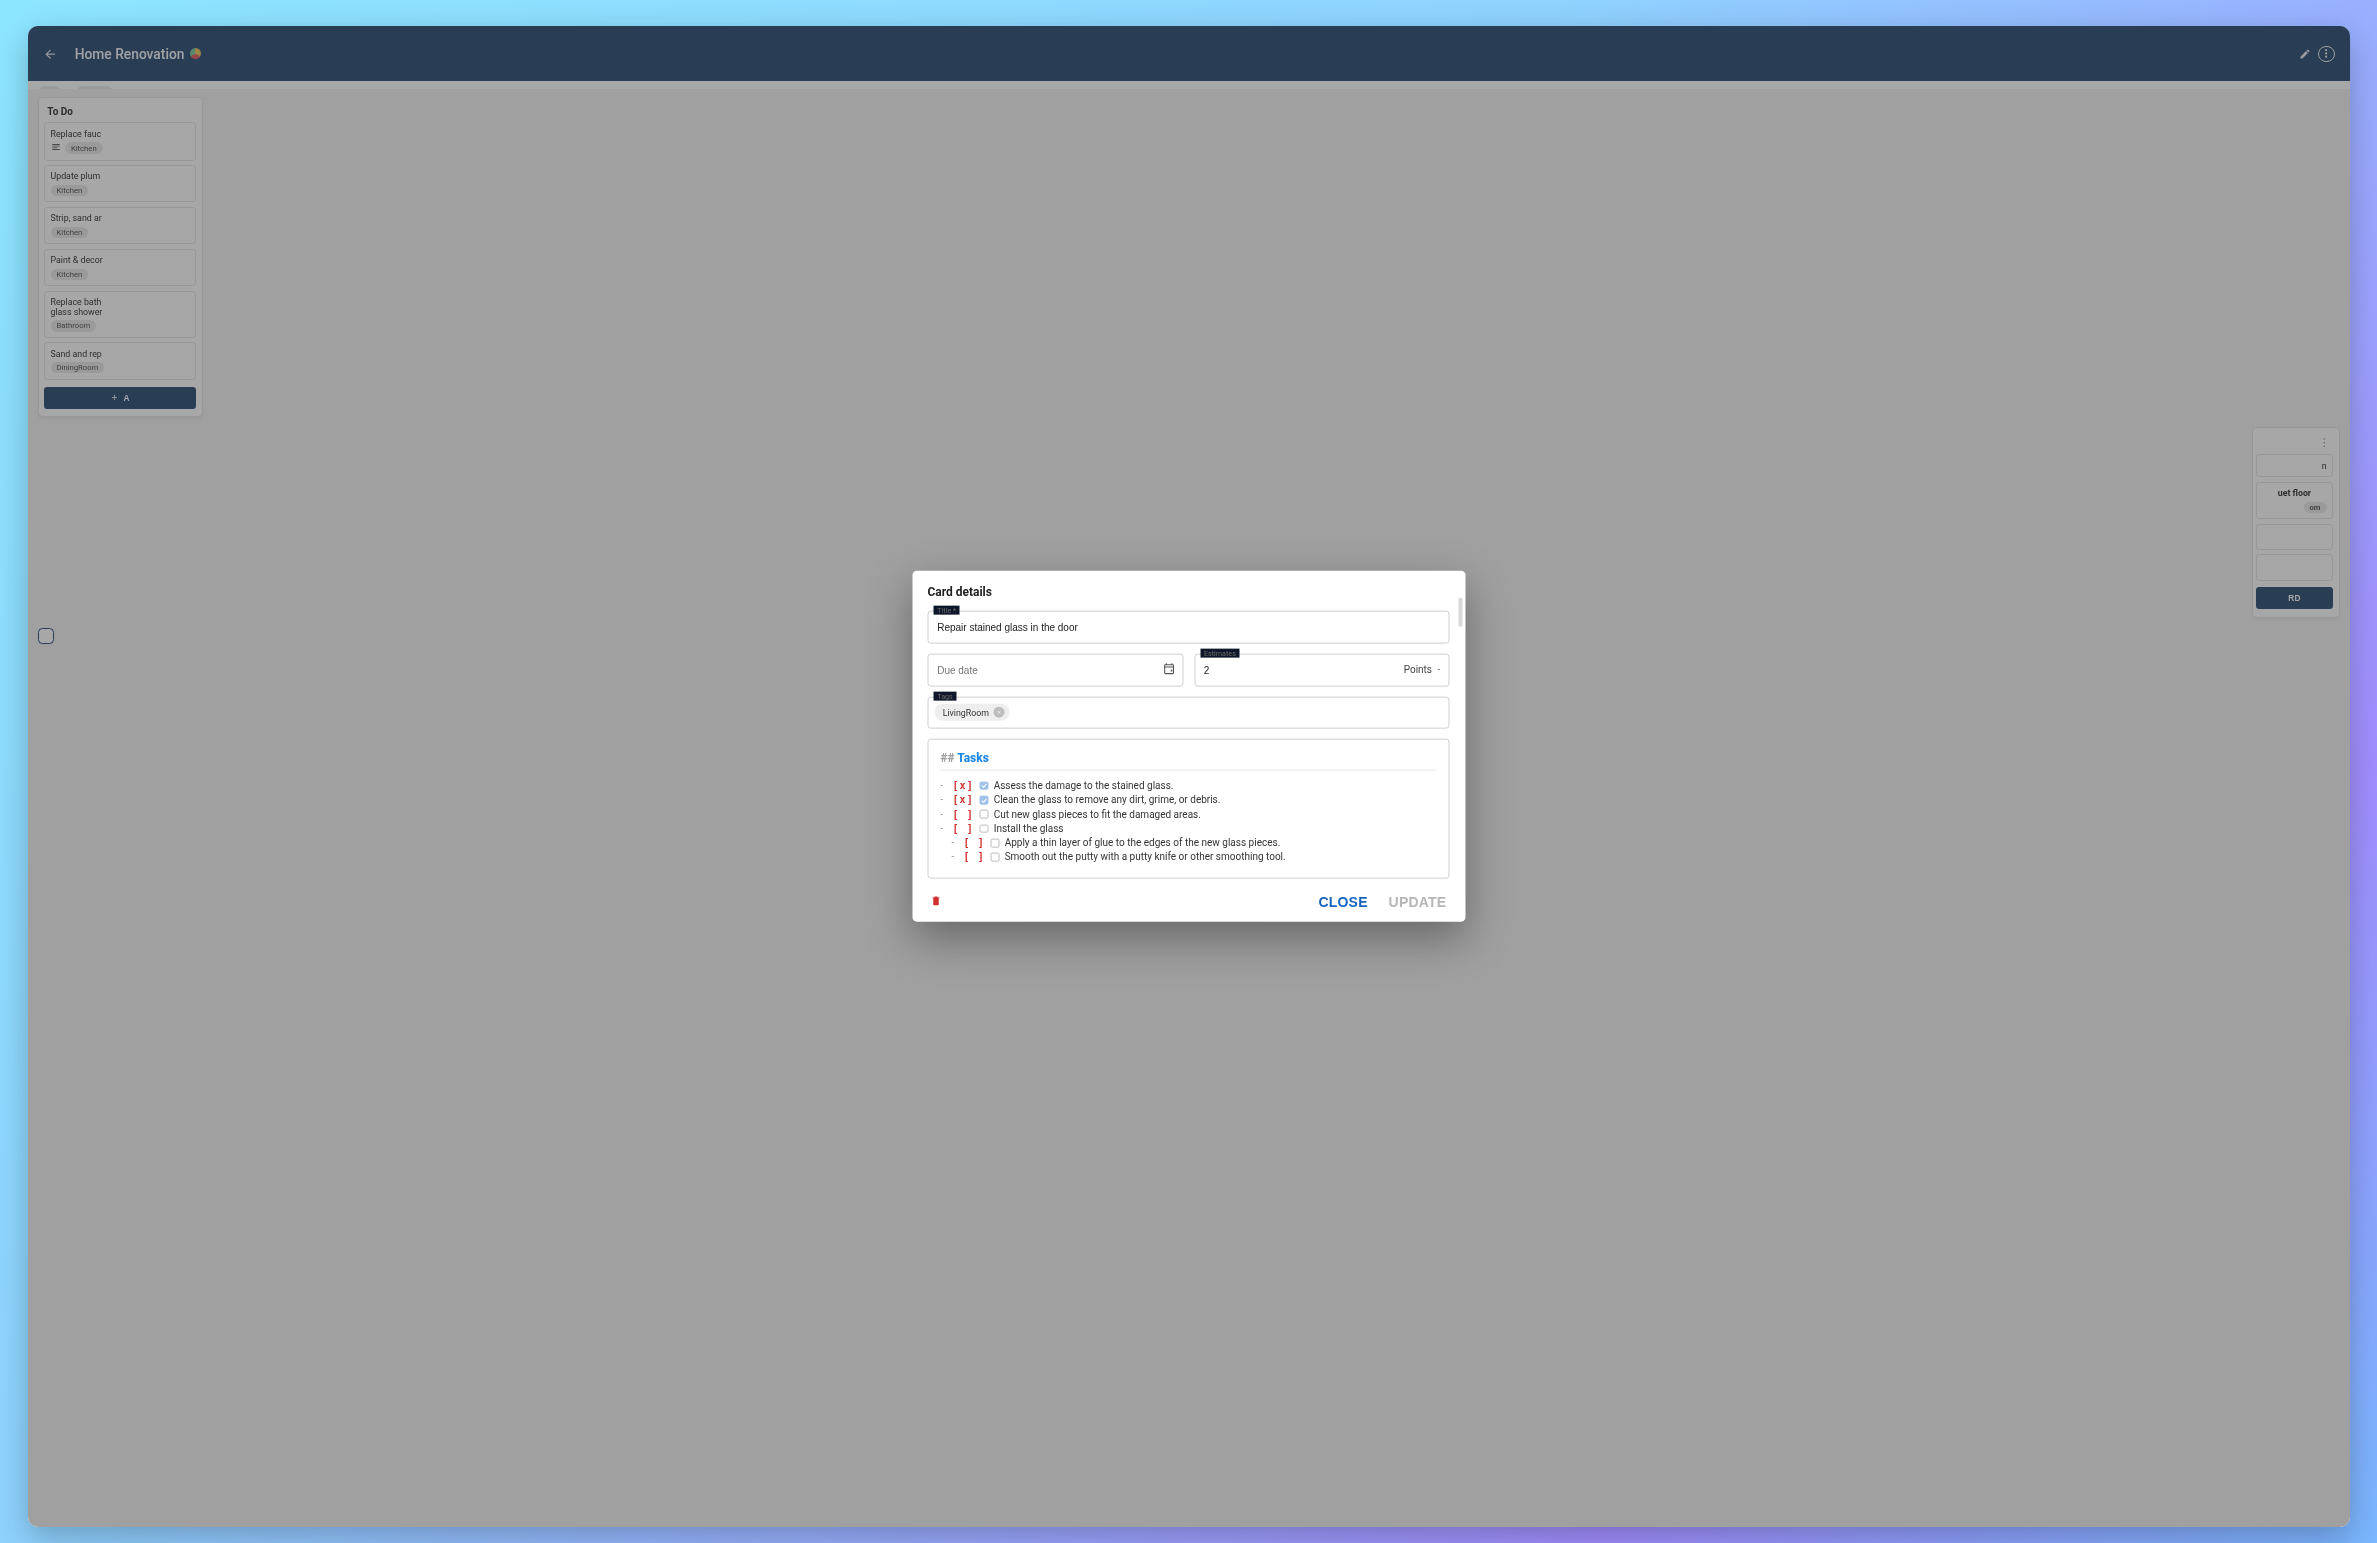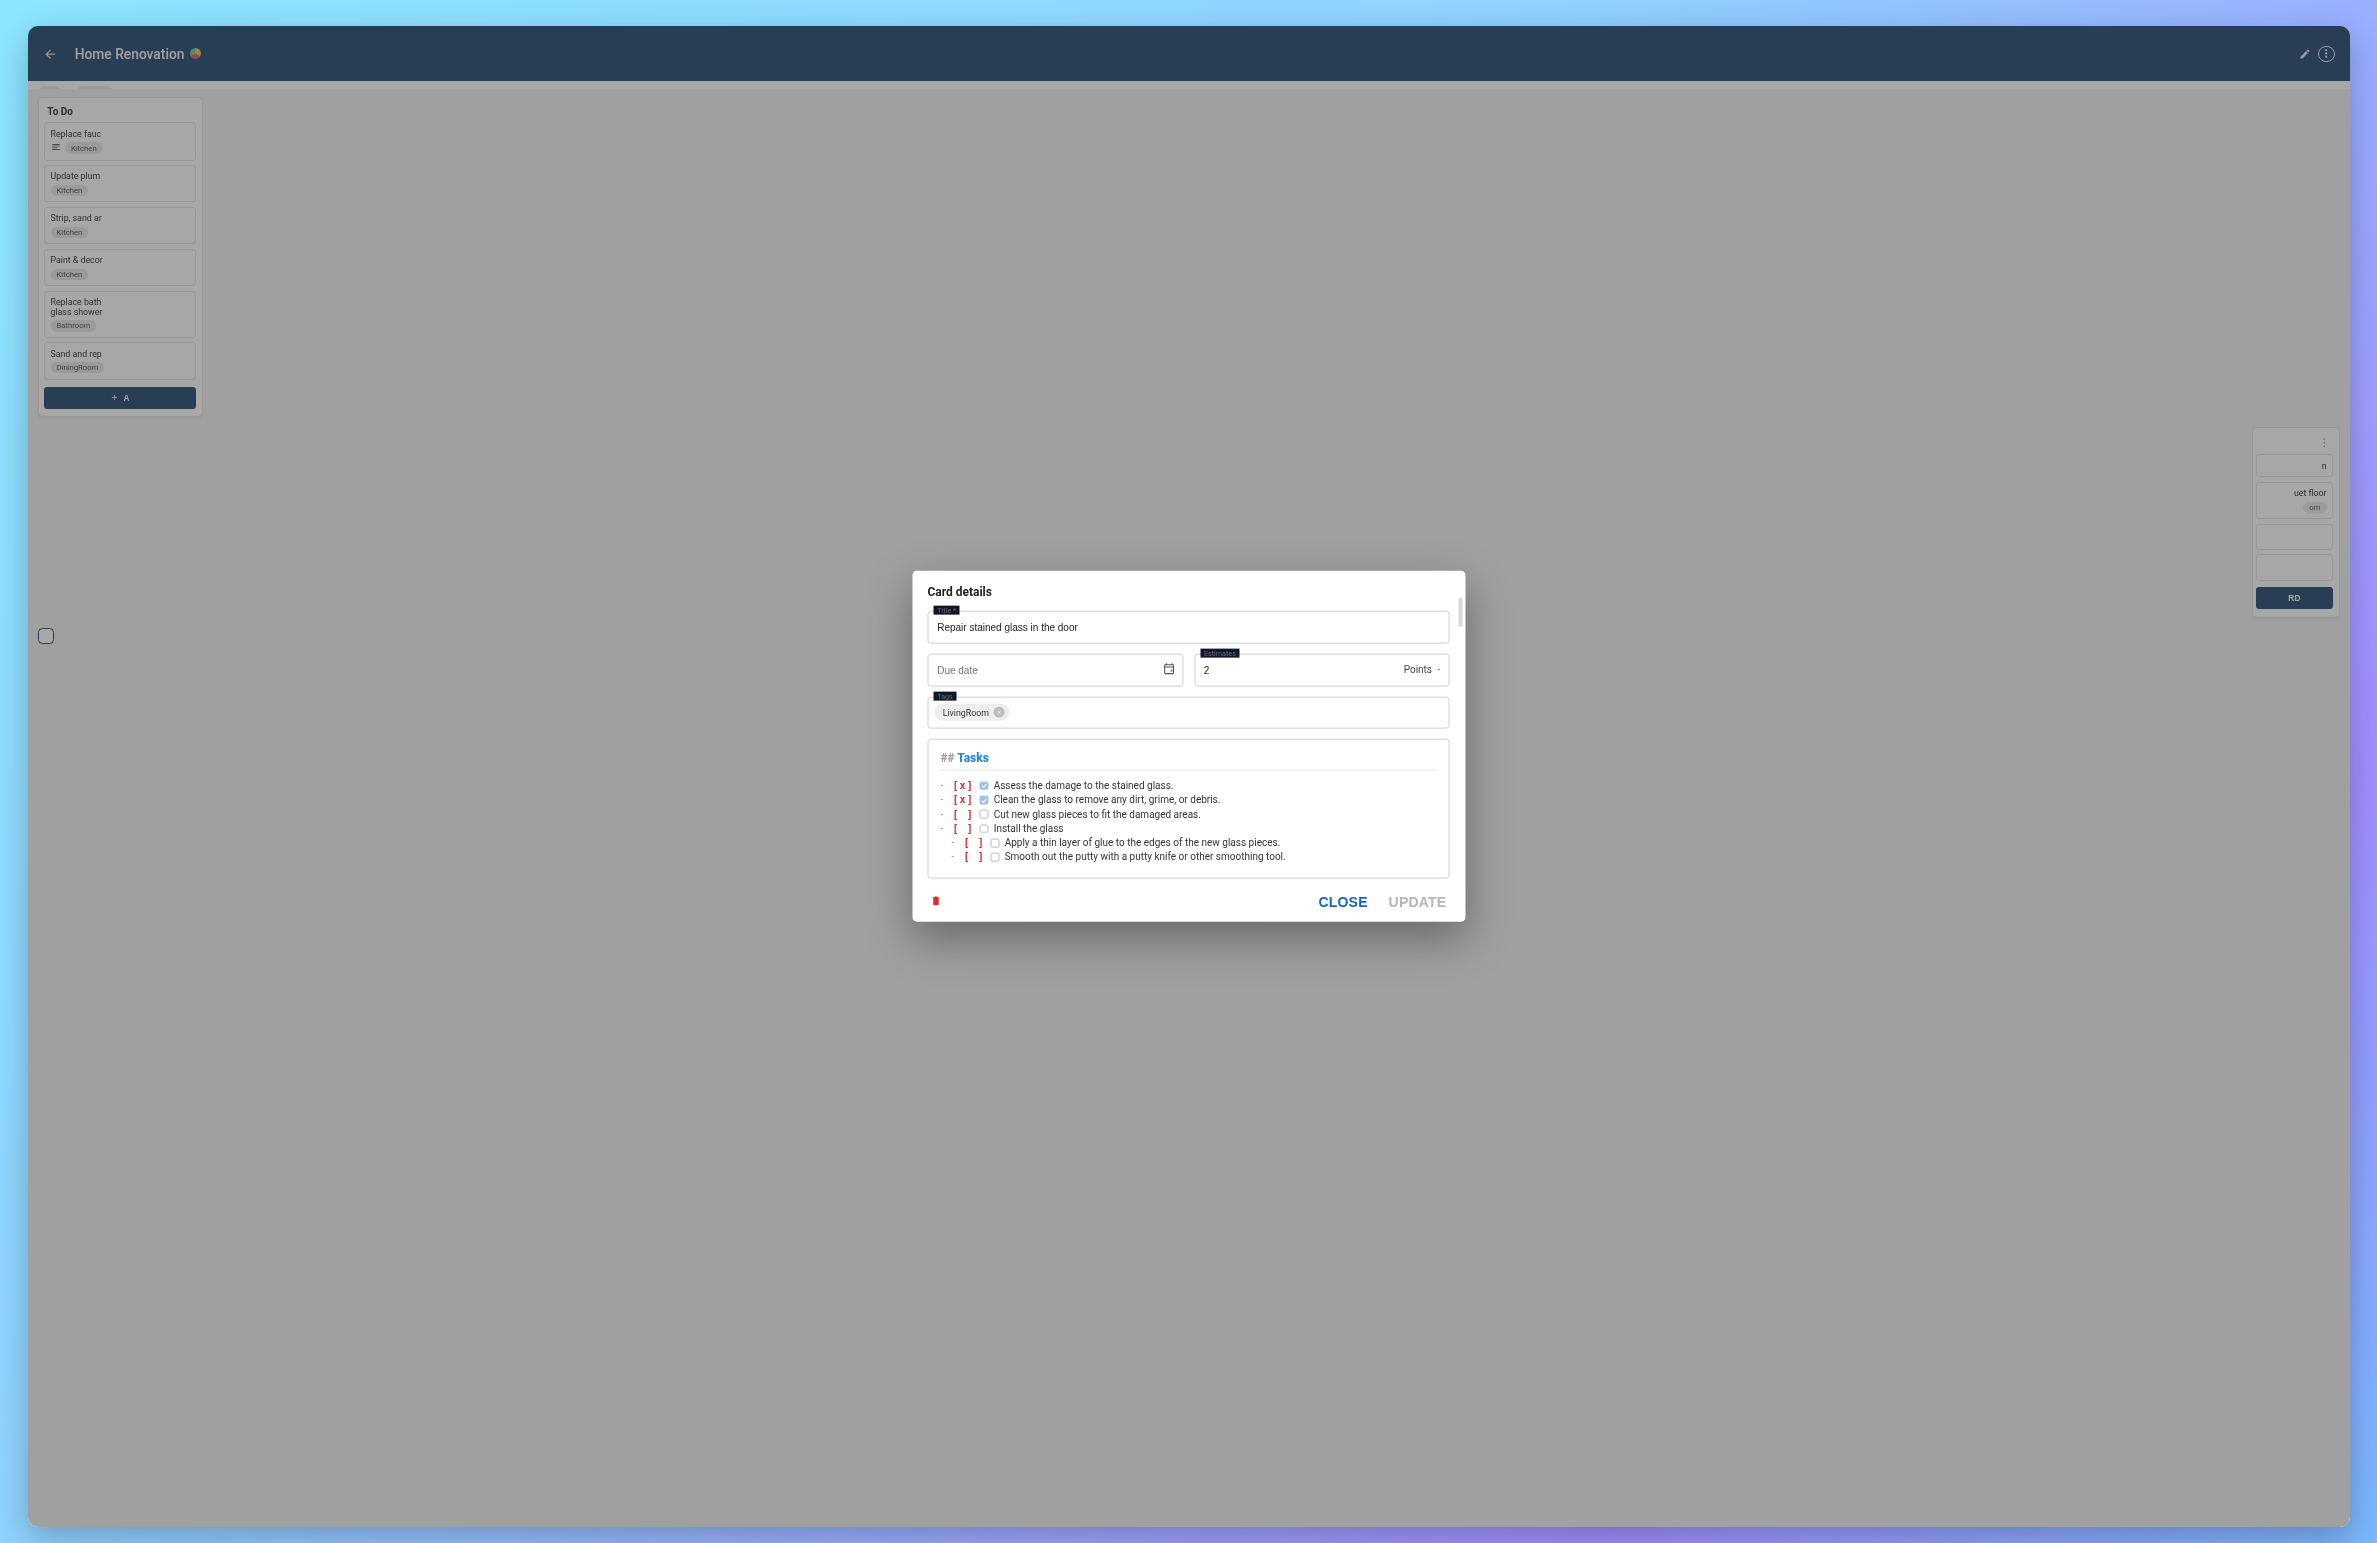--- a/index.html
+++ b/index.html
@@ -327,21 +327,21 @@
     </div>
 
     <div class="column right">
       <div class="col-header">
         <span class="col-more">⋮</span>
       </div>
       <div id="right-cards">
           <div class="card" style="text-align: right;">
             <div>n</div>
           </div>
-          <div class="card" style="text-align: right;">
+          <div class="card" style="text-align: center; font-weight: bold;">
             <div>uet floor</div>
             <div class="meta" style="justify-content: flex-end;">
               <span class="tag">om</span>
             </div>
           </div>
         </div>
       <div class="card" style="height:26.4px"></div>
       <div class="card" style="height:26.4px"></div>
       <button class="add-card-btn">
         <span>RD</span>

